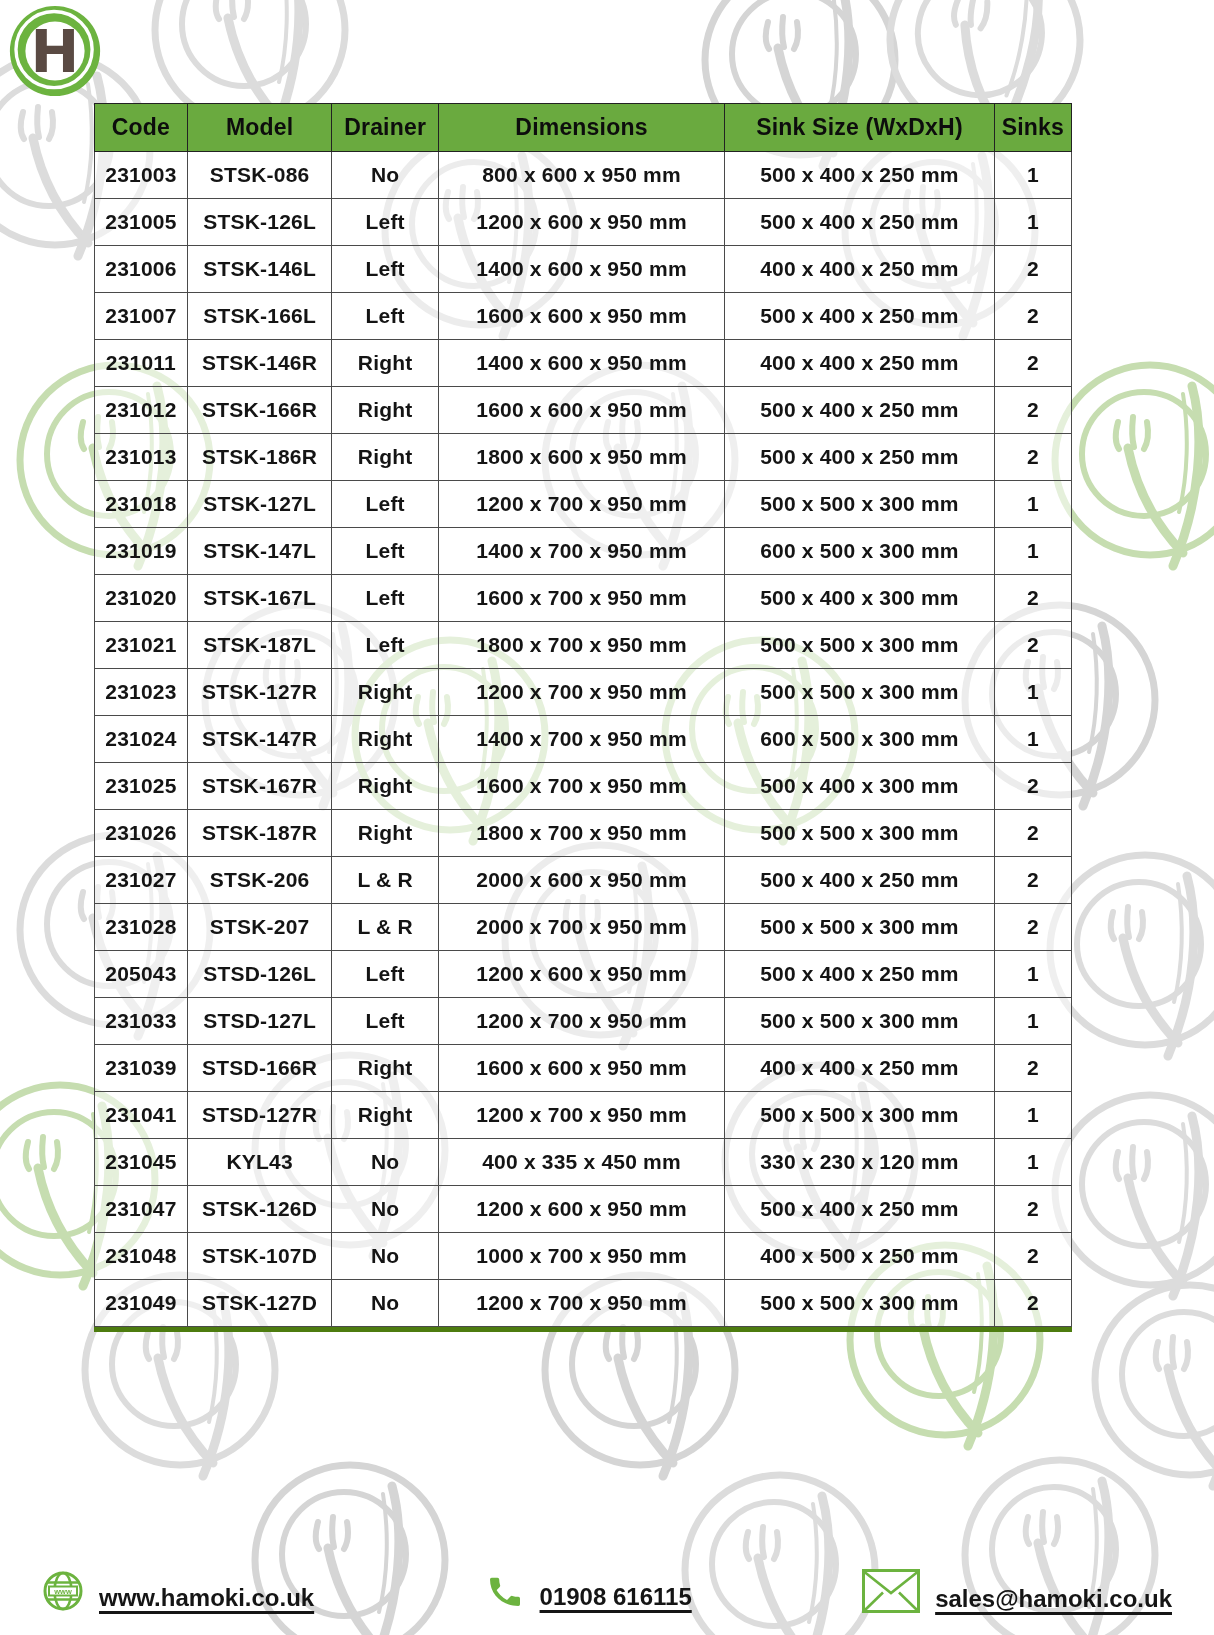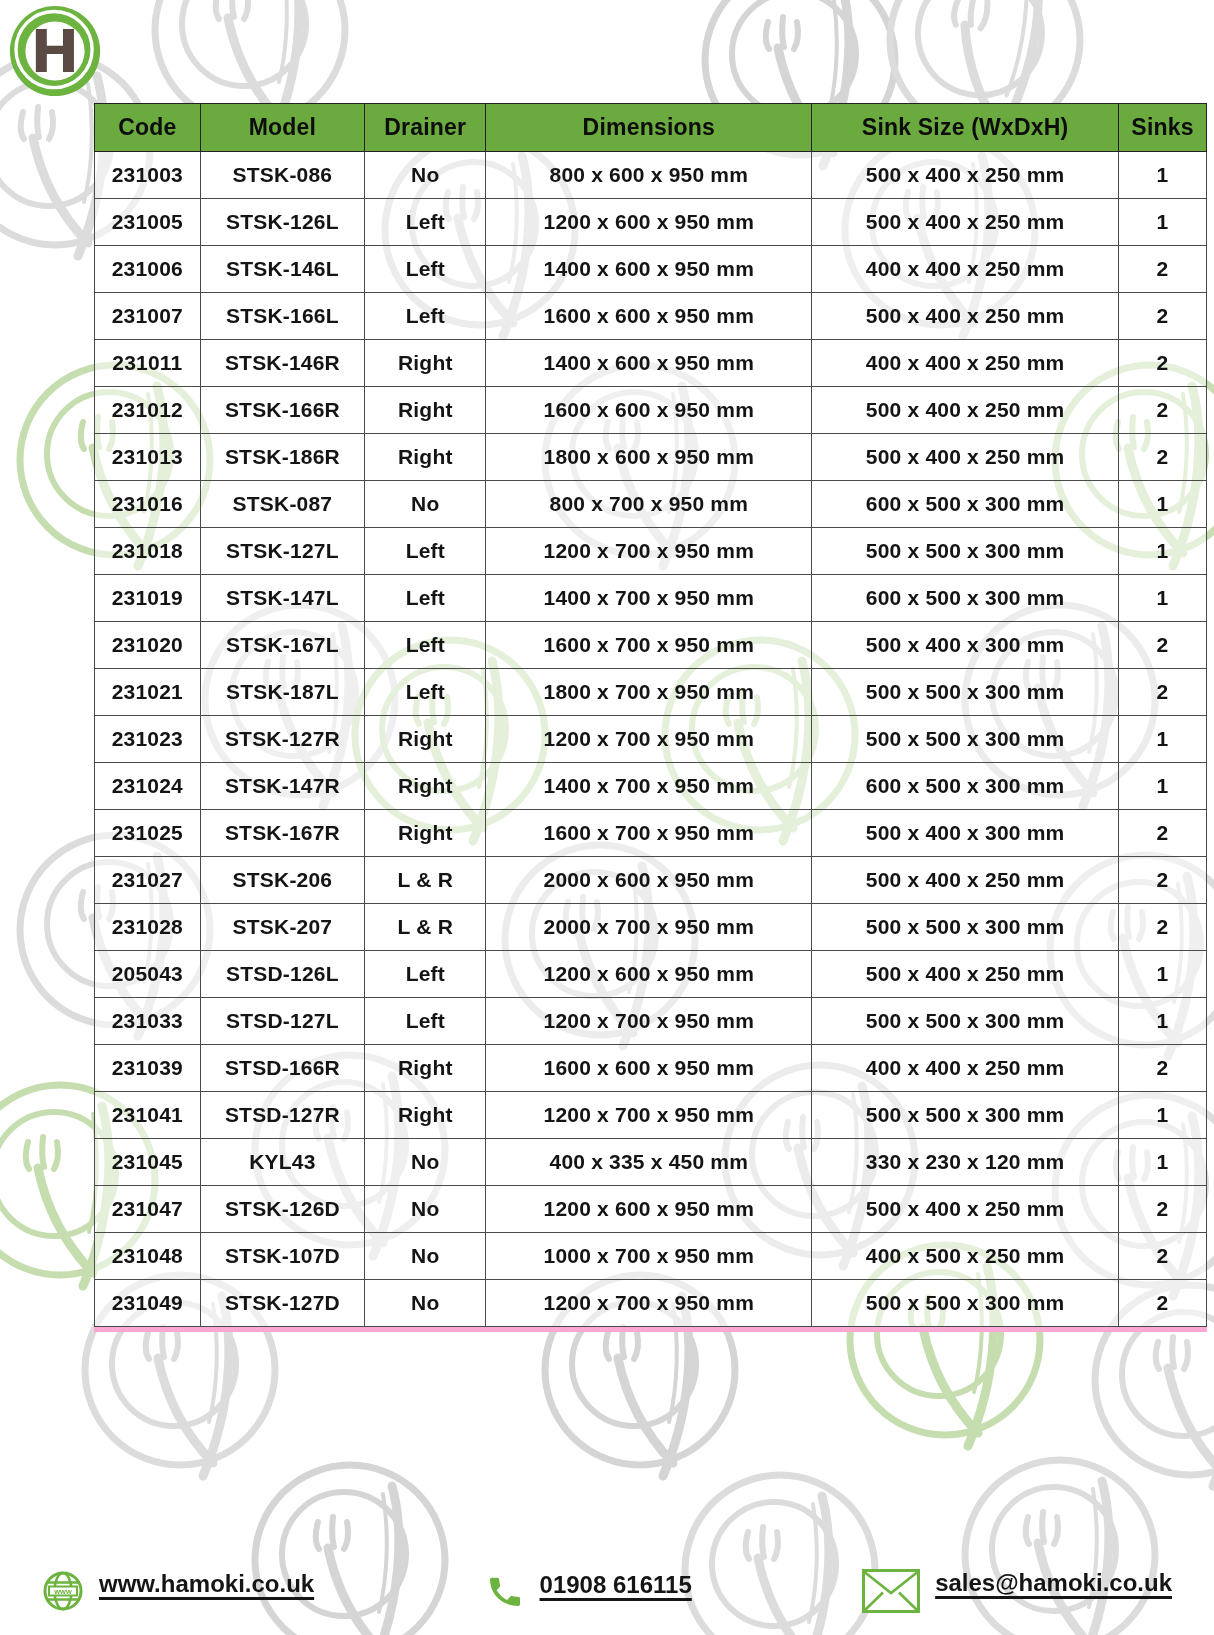--- a/index.html
+++ b/index.html
@@ -10,38 +10,38 @@
   .wm-layer{position:absolute;inset:0;z-index:0;pointer-events:none;}
   .wm-grey{color:#dcdcdc;}
   .wm-grey2{color:#d5d5d5;}
   .wm-green{color:#c6ddb0;}
 
   
   .logo{position:absolute;left:8px;top:4px;width:94px;height:94px;z-index:2;}
   .logo text{font-family:"DejaVu Sans","Liberation Sans",sans-serif;font-weight:bold;}
 
   
-  .table-wrap{position:absolute;left:94px;top:103px;width:1113px;z-index:1;
-              border-bottom:5px solid #f9a8d4;}
+  .table-wrap{position:absolute;left:94px;top:103px;width:978px;z-index:1;
+              border-bottom:5px solid #4d7c0f;}
   table.spec{width:100%;border-collapse:collapse;table-layout:fixed;background:transparent;}
   table.spec th{
     background:#6aaa3f;color:#0d0d0d;font-weight:bold;font-size:23px;
     height:45px;border:1px solid #222222;text-align:center;letter-spacing:.2px;
   }
   table.spec td{
     font-weight:bold;font-size:21px;color:#141414;text-align:center;
     height:44px;border:1px solid #4a4a4a;letter-spacing:.2px;
     background:rgba(255,255,255,0.55);
   }
 
   
   .footer{position:absolute;left:0;right:0;bottom:0;z-index:1;
           display:flex;align-items:center;justify-content:space-between;
           padding:0 42px 22px 42px;}
-  .contact{display:flex;align-items:flex-start;gap:15px;}
+  .contact{display:flex;align-items:flex-end;gap:15px;}
   .contact-text{font-size:24px;font-weight:bold;color:#151515;
     text-decoration:underline;text-decoration-thickness:2.5px;text-underline-offset:5px;
     cursor:pointer;}
   .icon-svg{display:block;}
 </style>
 </head>
 <body>
 
 <div class="page">
 
@@ -173,28 +173,20 @@
 
     <tr>
       <td>231013</td>
       <td>STSK-186R</td>
       <td>Right</td>
       <td>1800 x 600 x 950 mm</td>
       <td>500 x 400 x 250 mm</td>
       <td>2</td>
     </tr>
 
-    <tr>
-      <td>231016</td>
-      <td>STSK-087</td>
-      <td>No</td>
-      <td>800 x 700 x 950 mm</td>
-      <td>600 x 500 x 300 mm</td>
-      <td>1</td>
-    </tr>
 
     <tr>
       <td>231018</td>
       <td>STSK-127L</td>
       <td>Left</td>
       <td>1200 x 700 x 950 mm</td>
       <td>500 x 500 x 300 mm</td>
       <td>1</td>
     </tr>
 
@@ -245,20 +237,28 @@
 
     <tr>
       <td>231025</td>
       <td>STSK-167R</td>
       <td>Right</td>
       <td>1600 x 700 x 950 mm</td>
       <td>500 x 400 x 300 mm</td>
       <td>2</td>
     </tr>
 
+    <tr>
+      <td>231026</td>
+      <td>STSK-187R</td>
+      <td>Right</td>
+      <td>1800 x 700 x 950 mm</td>
+      <td>500 x 500 x 300 mm</td>
+      <td>2</td>
+    </tr>
 
     <tr>
       <td>231027</td>
       <td>STSK-206</td>
       <td>L &amp; R</td>
       <td>2000 x 600 x 950 mm</td>
       <td>500 x 400 x 250 mm</td>
       <td>2</td>
     </tr>
 

